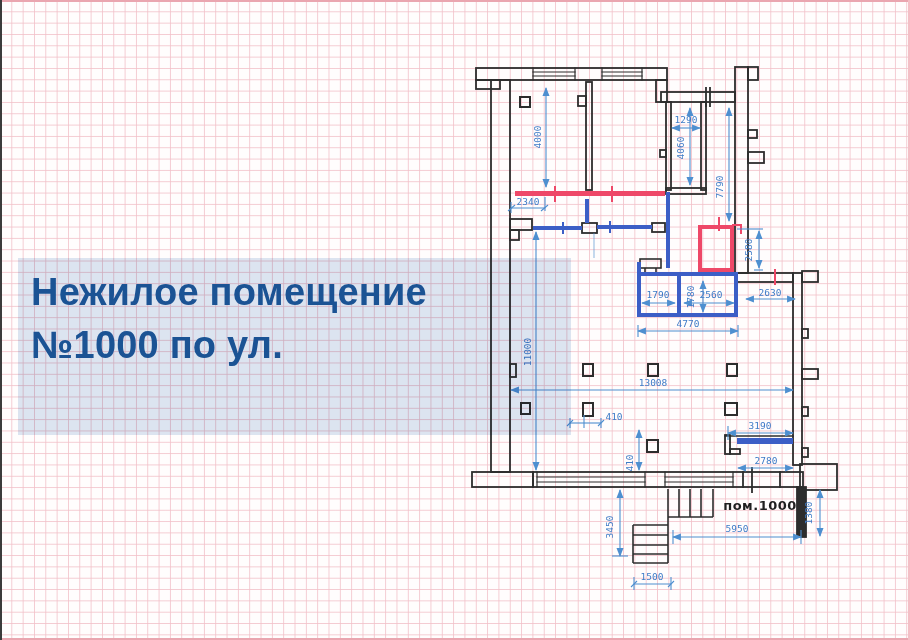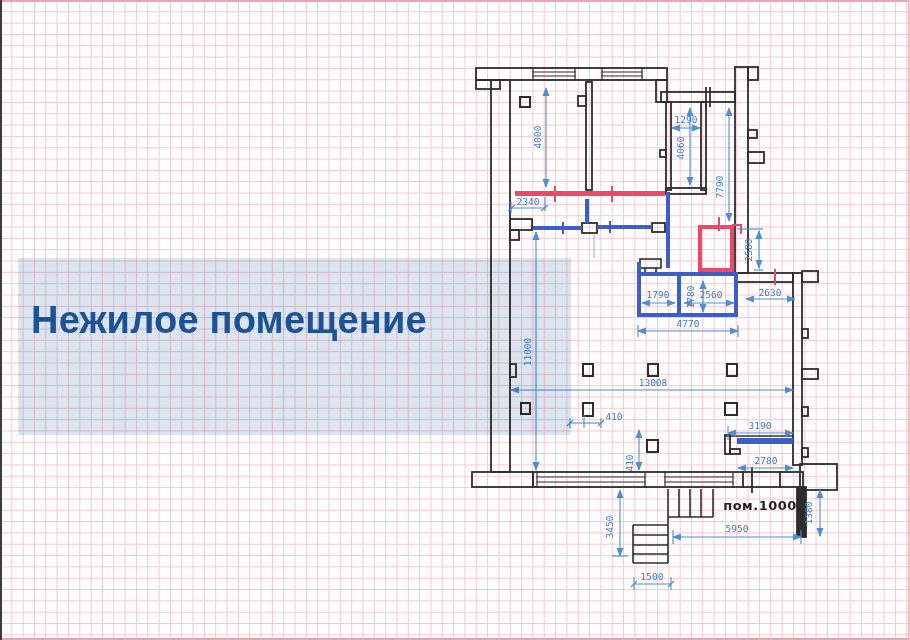--- a/index.html
+++ b/index.html
@@ -21,21 +21,20 @@
   .edge-right{position:absolute;right:0;top:0;width:2px;height:640px;background:#f3bfc6;}
   svg.plan{position:absolute;left:0;top:0;}
   .title-panel{
     position:absolute;left:18px;top:258px;width:553px;height:177px;
     background:#dce6f2;mix-blend-mode:multiply;
   }
   .title-text{
     position:absolute;left:31px;top:266px;width:540px;
     font-weight:700;font-size:38px;line-height:53px;color:#1b5394;
     letter-spacing:.2px;
-    margin-top:28px;
   }
   .dim-t{font-family:"DejaVu Sans Mono",monospace;font-size:9.5px;fill:#3e7bc7;}
   .room-t{font-family:"DejaVu Sans",sans-serif;font-size:13px;font-weight:bold;fill:#1f1f1f;letter-spacing:.5px;}
 </style>
 </head>
 <body>
 
 <div class="grid"></div>
 <div class="edge-top"></div>
 <div class="edge-bottom"></div>
@@ -246,14 +245,15 @@
     <text class="dim-t" x="652" y="580">1500</text>
     <text class="dim-t" x="737" y="532">5950</text>
     <text class="dim-t" transform="translate(812,513) rotate(-90)">1380</text>
     <text class="room-t" x="760" y="510">пом.1000</text>
   </g>
 </svg>
 
 <div class="title-panel"></div>
 <div class="title-text">
   <div>Нежилое помещение</div>
+  <div>№1000 по ул.</div>
 </div>
 <div class="edge-left"></div>
 
 </body></html>

